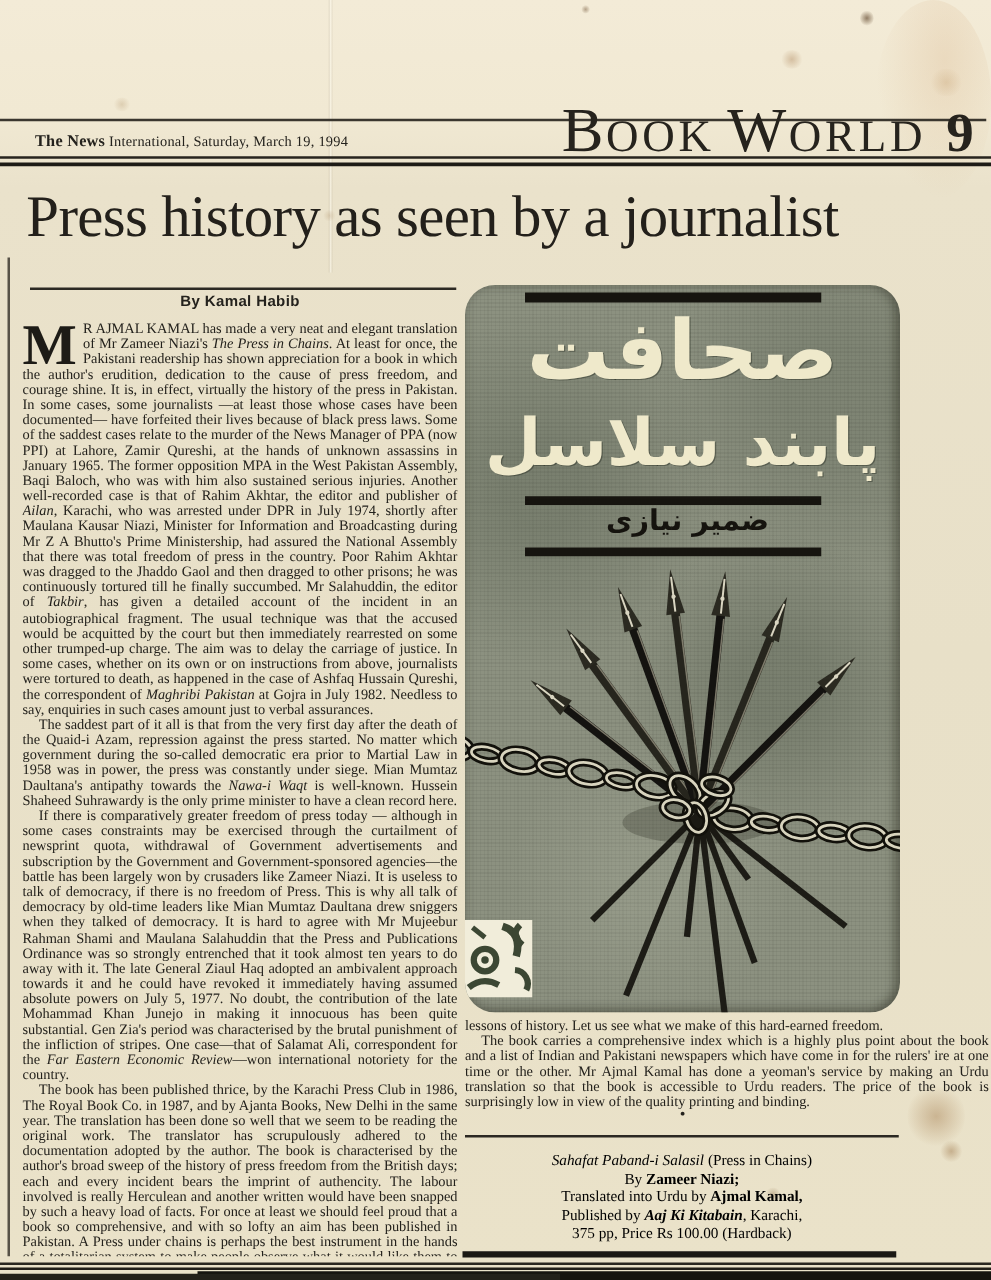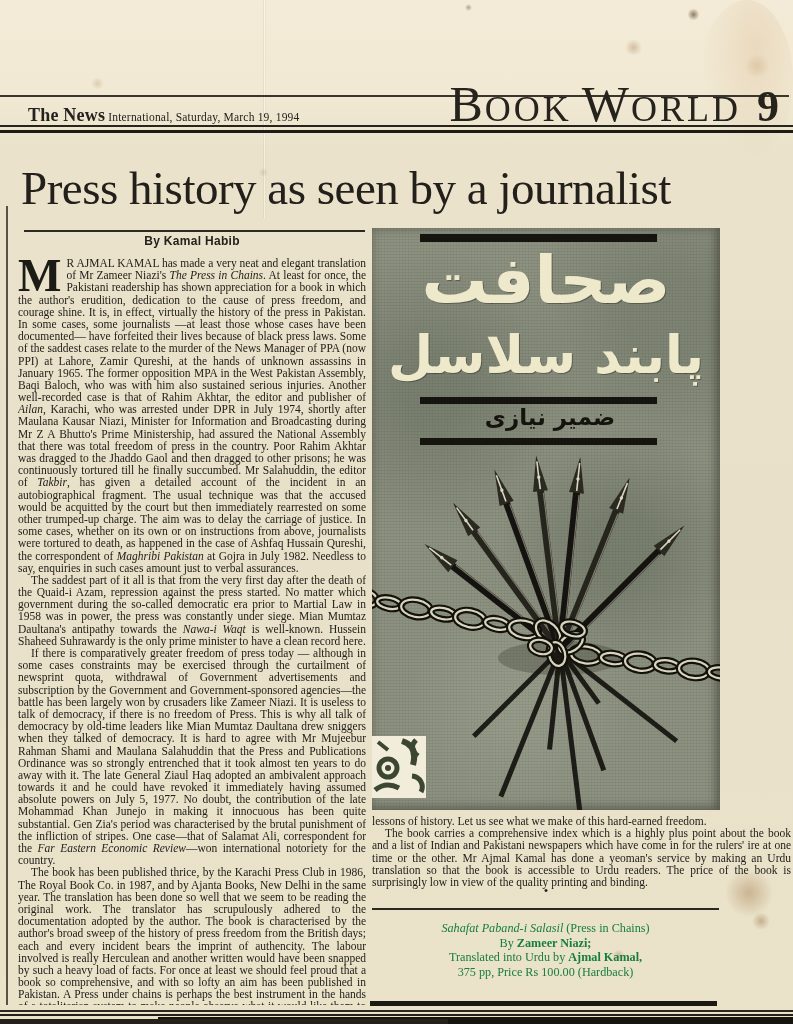--- a/index.html
+++ b/index.html
@@ -9,69 +9,70 @@
   body{
     position:relative;
     background:linear-gradient(180deg,#f3ebd7 0px,#f1e9d3 90px,#eae2cb 150px,#e8e0c8 520px,#eae2c9 1024px);
     font-family:"Liberation Serif","DejaVu Serif",serif;
     color:var(--ink);
   }
   .abs{position:absolute;}
   
   #masthead-rule-thin{left:0;top:95px;width:789px;height:2px;background:#3a362e;z-index:1;}
   #masthead-left{left:28px;top:105px;z-index:2;font-size:11.5px;letter-spacing:.2px;white-space:nowrap;}
-  #masthead-left b{font-size:18px;}
+  #masthead-left b{font-size:13px;}
   #masthead-right{right:14px;top:79px;z-index:2;white-space:nowrap;font-size:0;line-height:1;margin-left:37px;}
   #masthead-right span{display:inline-block;vertical-align:baseline;font-family:"Liberation Serif",serif;color:#26231d;}
   .bw-big{font-size:50px;letter-spacing:2px;}
   .bw-small{font-size:36px;letter-spacing:3px;}
   .bw-space{display:inline-block;width:10px;}
   .bw-num{font-size:44px;font-weight:bold;margin-left:16px;}
   #mast-rule-a{left:0;top:125px;width:793px;height:2.2px;background:#27241e;}
   #mast-rule-b{left:0;top:129.5px;width:793px;height:3.6px;background:#1d1b16;}
   
-  #headline{left:0;top:163px;width:692px;text-align:center;font-size:47px;letter-spacing:-.5px;color:#23201b;line-height:1.1;}
+  #headline{left:0;top:149px;width:692px;text-align:center;font-size:47px;letter-spacing:-.5px;color:#23201b;line-height:1.1;}
   
   #left-rule{left:6px;top:206px;width:1.5px;height:799px;background:rgba(50,46,38,.8);}
   #byline-rule{left:24px;top:230px;width:341px;height:1.8px;background:#2c2923;}
   #byline{left:18px;top:234px;width:348px;text-align:center;font-family:"Liberation Sans","DejaVu Sans",sans-serif;font-weight:bold;font-size:12px;letter-spacing:.3px;}
   #left-col{left:18px;top:257px;width:348px;height:748px;overflow:hidden;}
   .body-text p{margin:0;font-size:11.5px;line-height:12.18px;text-align:justify;color:#23211c;}
   .body-text p + p{text-indent:13px;}
   .dropcap{float:left;font-size:46px;line-height:34px;font-weight:bold;padding:2px 5px 0 0;color:#1d1b16;}
   
   #book-cover{left:372px;top:228px;width:348px;height:582px;overflow:hidden;
     background:
       radial-gradient(circle at 18% 28%, rgba(55,65,50,.22) 0 6%, transparent 28%),
       radial-gradient(circle at 72% 55%, rgba(48,58,44,.20) 0 8%, transparent 30%),
       radial-gradient(circle at 42% 82%, rgba(225,228,208,.10) 0 5%, transparent 22%),
       radial-gradient(circle at 85% 15%, rgba(48,58,44,.15) 0 7%, transparent 25%),
       repeating-linear-gradient(0deg, rgba(0,0,0,.055) 0 1px, transparent 1px 3px),
       repeating-linear-gradient(90deg, rgba(0,0,0,.045) 0 1px, transparent 1px 3px),
       var(--cover-bg);
     box-shadow:inset -5px 0 8px rgba(40,40,30,.35), inset 0 -4px 8px rgba(40,40,30,.25);
+    border-radius:24px;
   }
   .cover-bar{position:absolute;left:48px;width:237px;background:var(--bar);}
   #cover-bar-top{top:6px;height:8px;}
   #cover-bar-mid{top:169px;height:7px;}
   #cover-bar-bottom{top:210px;height:7px;}
   #cover-title{position:absolute;left:0;top:14px;width:100%;text-align:center;direction:rtl;
     font-family:"DejaVu Sans",sans-serif;font-weight:bold;color:var(--cover-cream);
     text-shadow:1px 1px 0 rgba(30,35,25,.4);}
   #cover-title-line1{font-size:66px;line-height:78px;display:block;}
   #cover-title-line2{font-size:52px;line-height:70px;display:block;}
   #cover-author{position:absolute;left:4px;top:176px;width:100%;text-align:center;direction:rtl;
     font-family:"DejaVu Sans",sans-serif;font-weight:bold;font-size:23px;color:#15130e;}
   #cover-art{position:absolute;left:0;top:220px;}
   
   #right-col{left:372px;top:815px;width:419px;}
   #end-dot{left:372px;top:883px;width:348px;text-align:center;font-size:13px;}
   #footer-rule{left:372px;top:908px;width:347px;height:1.8px;background:#2b2822;}
   #book-details{left:372px;top:921px;width:347px;}
-  #book-details p{margin:0;text-align:center;font-size:12.2px;line-height:14.6px;color:#15803d;}
+  #book-details p{margin:0;text-align:center;font-size:12.2px;line-height:14.6px;color:#000000;}
   #thick-rule{left:370px;top:1001px;width:347px;height:4.5px;background:#1b1914;}
   #bottom-rule-a{left:0;top:1009.5px;width:793px;height:2px;background:#2a2720;}
   #bottom-rule-b{left:0;top:1013.5px;width:793px;height:2.4px;background:#221f19;}
   #bottom-band-right{left:158px;top:1017px;width:635px;height:7px;background:#16140f;}
   #bottom-band-left{left:0;top:1019px;width:448px;height:5px;background:#23211a;}
   
   .stain{position:absolute;border-radius:50%;pointer-events:none;}
   #crease{left:263px;top:0;width:3px;height:218px;
     background:linear-gradient(90deg,rgba(120,105,80,.18),rgba(255,252,240,.55),rgba(120,105,80,.12));}
 </style>
@@ -263,19 +264,20 @@
 <div id="right-col" class="abs body-text">
     <p>lessons of history. Let us see what we make of this hard-earned freedom.</p>
     <p>The book carries a comprehensive index which is a highly plus point about the book and a list of Indian and Pakistani newspapers which have come in for the rulers' ire at one time or the other. Mr Ajmal Kamal has done a yeoman's service by making an Urdu translation so that the book is accessible to Urdu readers. The price of the book is surprisingly low in view of the quality printing and binding.</p>
   </div>
 <div id="end-dot" class="abs">•</div>
 <div id="footer-rule" class="abs"></div>
 <div id="book-details" class="abs">
     <p><i>Sahafat Paband-i Salasil</i> (Press in Chains)</p>
     <p>By <b>Zameer Niazi;</b></p>
     <p>Translated into Urdu by <b>Ajmal Kamal,</b></p>
+    <p>Published by <b style="font-style: italic;">Aaj Ki Kitabain</b>, Karachi,</p>
     <p>375 pp, Price Rs 100.00 (Hardback)</p>
   </div>
 <div id="thick-rule" class="abs"></div>
 <div id="bottom-rule-a" class="abs"></div>
 <div id="bottom-rule-b" class="abs"></div>
 <div id="bottom-band-right" class="abs"></div>
 <div id="bottom-band-left" class="abs"></div>
 
 </body></html>

